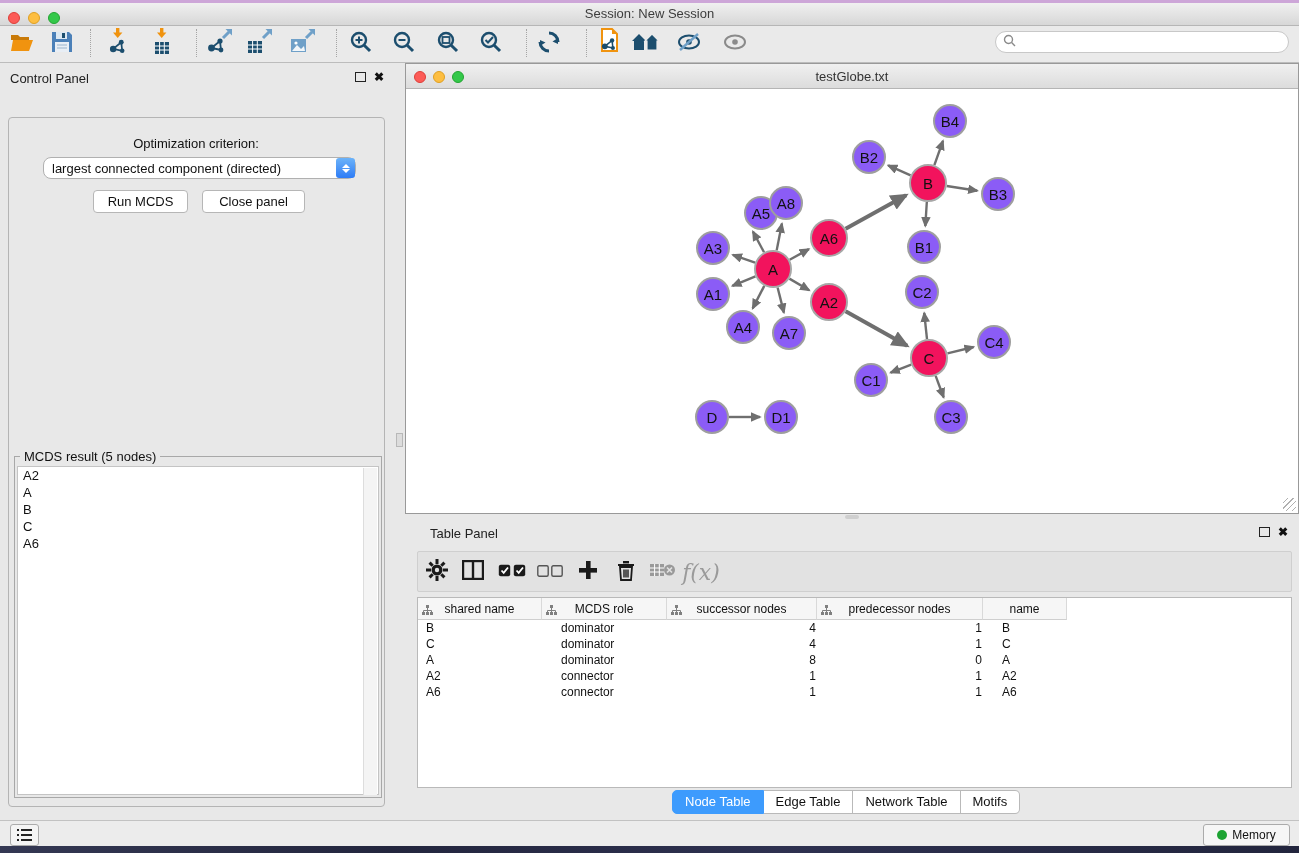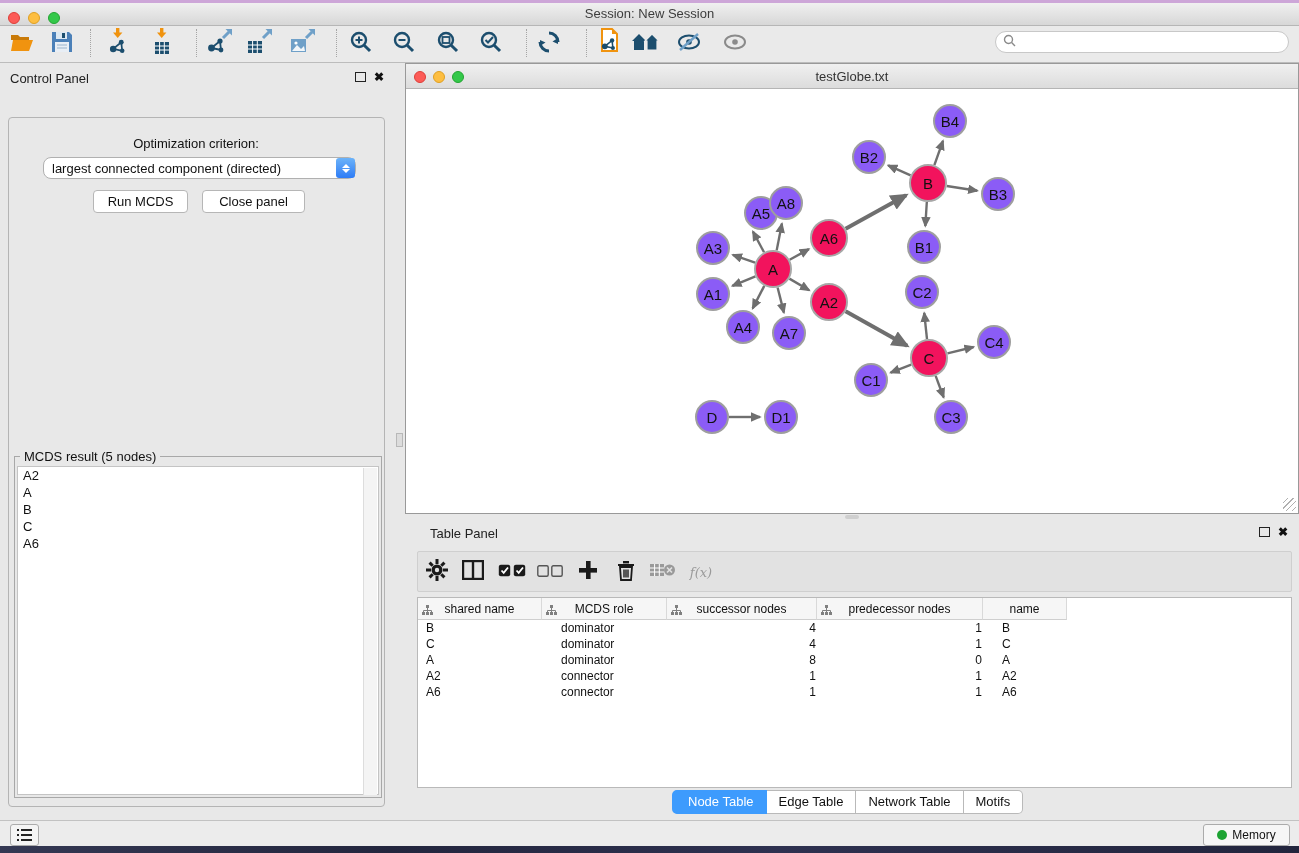--- a/index.html
+++ b/index.html
@@ -67,33 +67,33 @@
   .graph-node.mcds{background:#f2135d;border-color:#a7a7a7;}
   .resize-grip{right:2px;bottom:2px;width:13px;height:13px;
     background:repeating-linear-gradient(135deg,transparent 0 3px,#b0b0b0 3px 4px);}
   .split-nub-v{left:396px;top:433px;width:7px;height:14px;background:#dcdcdc;border:1px solid #b8b8b8;box-sizing:border-box;}
   .split-nub-h{left:845px;top:515px;width:14px;height:4px;background:#cfcfcf;border-radius:2px;}
   
   .tp-title{left:418px;top:526px;font-size:13px;color:#222;margin-left:12px;}
   .tp-toolbar{left:417px;top:551px;width:875px;height:41px;background:#e2e2e2;border:1px solid #cfcfcf;
     border-radius:2px;box-sizing:border-box;}
   .tp-btn{position:absolute;top:4px;width:32px;height:32px;display:flex;align-items:center;justify-content:center;}
-  .fx-label{font-family:"DejaVu Serif",serif;font-style:italic;font-size:13px;color:#9a9a9a;}
+  .fx-label{font-family:"DejaVu Serif",serif;font-style:italic;font-size:22px;color:#9a9a9a;}
   .table-box{left:417px;top:597px;width:875px;height:191px;background:#fff;border:1px solid #b9b9b9;box-sizing:border-box;}
   .thead{display:flex;height:22px;}
   .th{position:relative;background:#f6f6f6;border-right:1px solid #d9d9d9;border-bottom:1px solid #cfcfcf;
     box-sizing:border-box;font-size:12px;color:#111;display:flex;align-items:center;justify-content:center;}
   .th .col-icon{position:absolute;left:4px;top:6px;}
   .trow{display:flex;height:16px;align-items:center;}
   .td{box-sizing:border-box;font-size:12px;color:#111;padding:0 12px 0 8px;white-space:nowrap;overflow:hidden;}
   .td.right{text-align:right;}
   .bottom-tabs{left:672px;top:790px;display:flex;height:22px;}
   .btab{height:22px;line-height:22px;padding:0 12px;font-size:13px;background:#fff;border:1px solid #b9b9b9;
     border-left:none;color:#111;display:flex;align-items:center;}
-  .btab:first-child{border-left:4px solid #b91c1c;border-radius:5px 0 0 5px;}
+  .btab:first-child{border-left:1px solid #b91c1c;border-radius:5px 0 0 5px;}
   .btab:last-child{border-radius:0 5px 5px 0;}
   .btab.active{background:#3d9bfd;border-color:#3d9bfd;color:#fff;}
   
   .statusbar{left:0;top:820px;width:1299px;height:26px;background:#ececec;border-top:1px solid #c2c2c2;box-sizing:border-box;}
   .status-left-btn{position:absolute;left:10px;top:3px;width:27px;height:20px;background:#f4f4f4;
     border:1px solid #ababab;border-radius:3px;display:flex;align-items:center;justify-content:center;}
   .memory-btn{position:absolute;right:9px;top:3px;width:85px;height:20px;background:#f6f6f6;
     border:1px solid #ababab;border-radius:3px;display:flex;align-items:center;justify-content:center;gap:5px;font-size:12px;color:#111;}
   .mem-dot{width:10px;height:10px;border-radius:50%;background:#1da333;}
   .bottom-strip{left:0;top:846px;width:1299px;height:7px;background:linear-gradient(90deg,#343853,#23263e 30%,#2e3150 60%,#22253d);}

